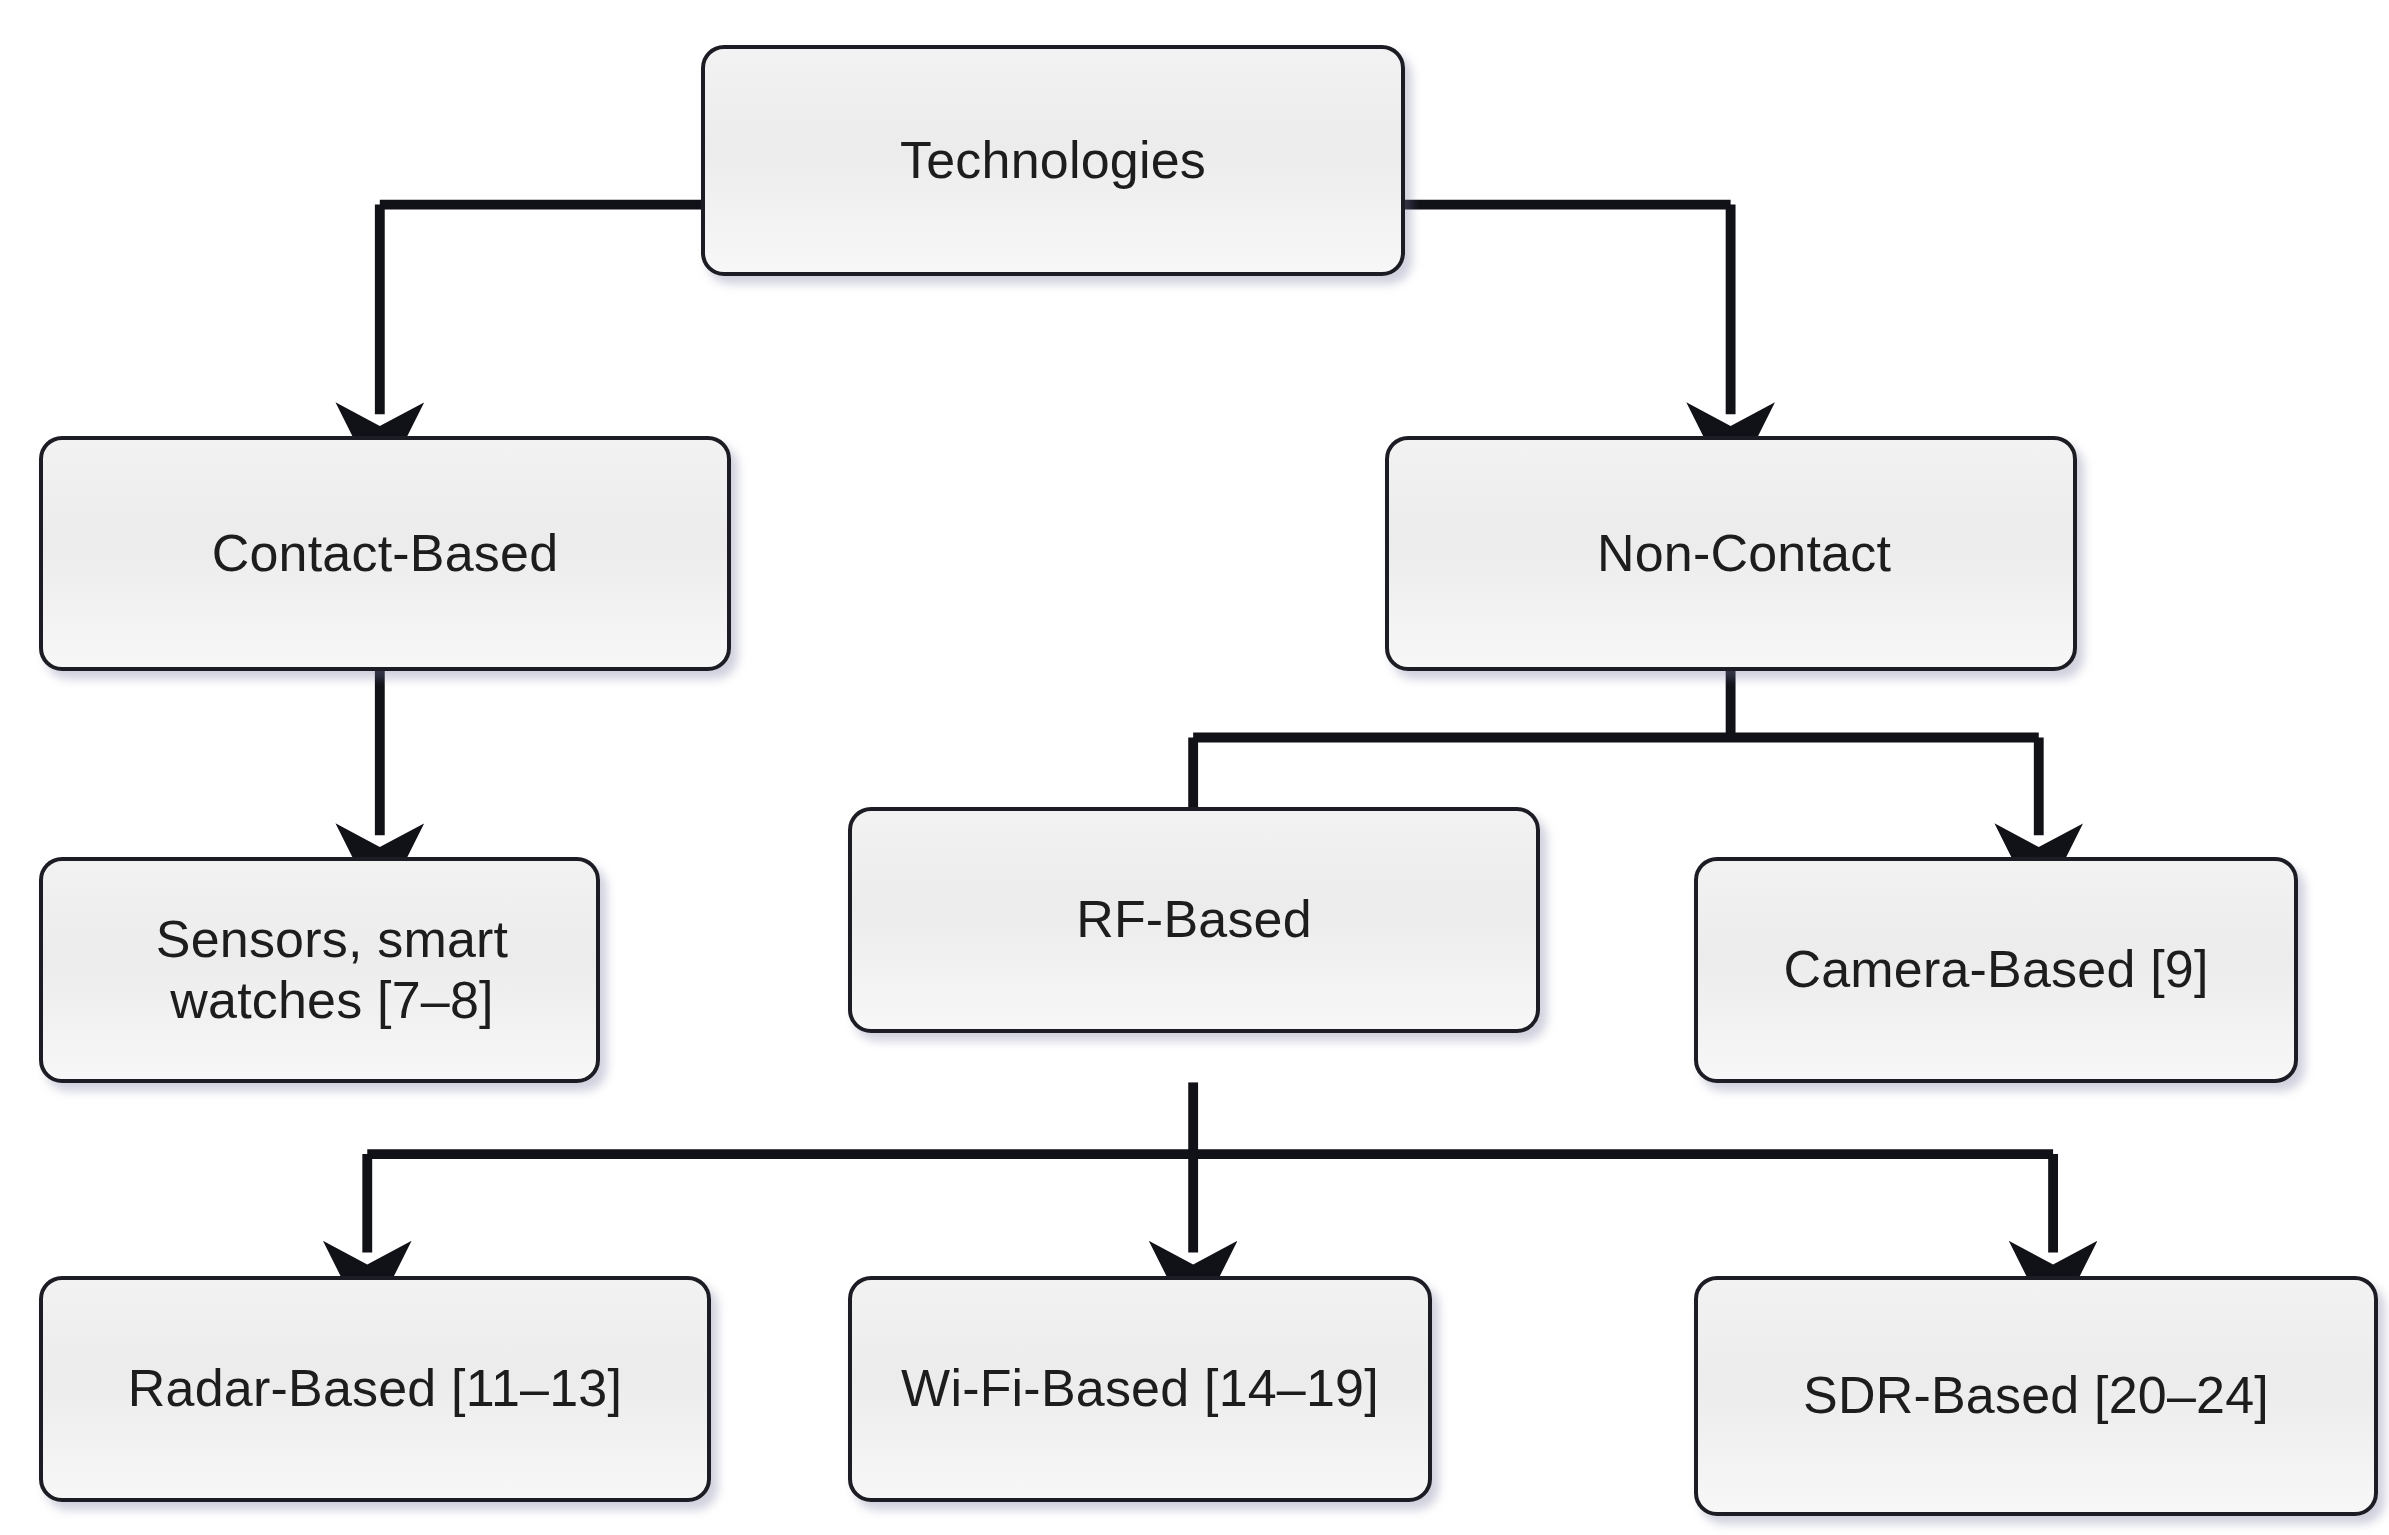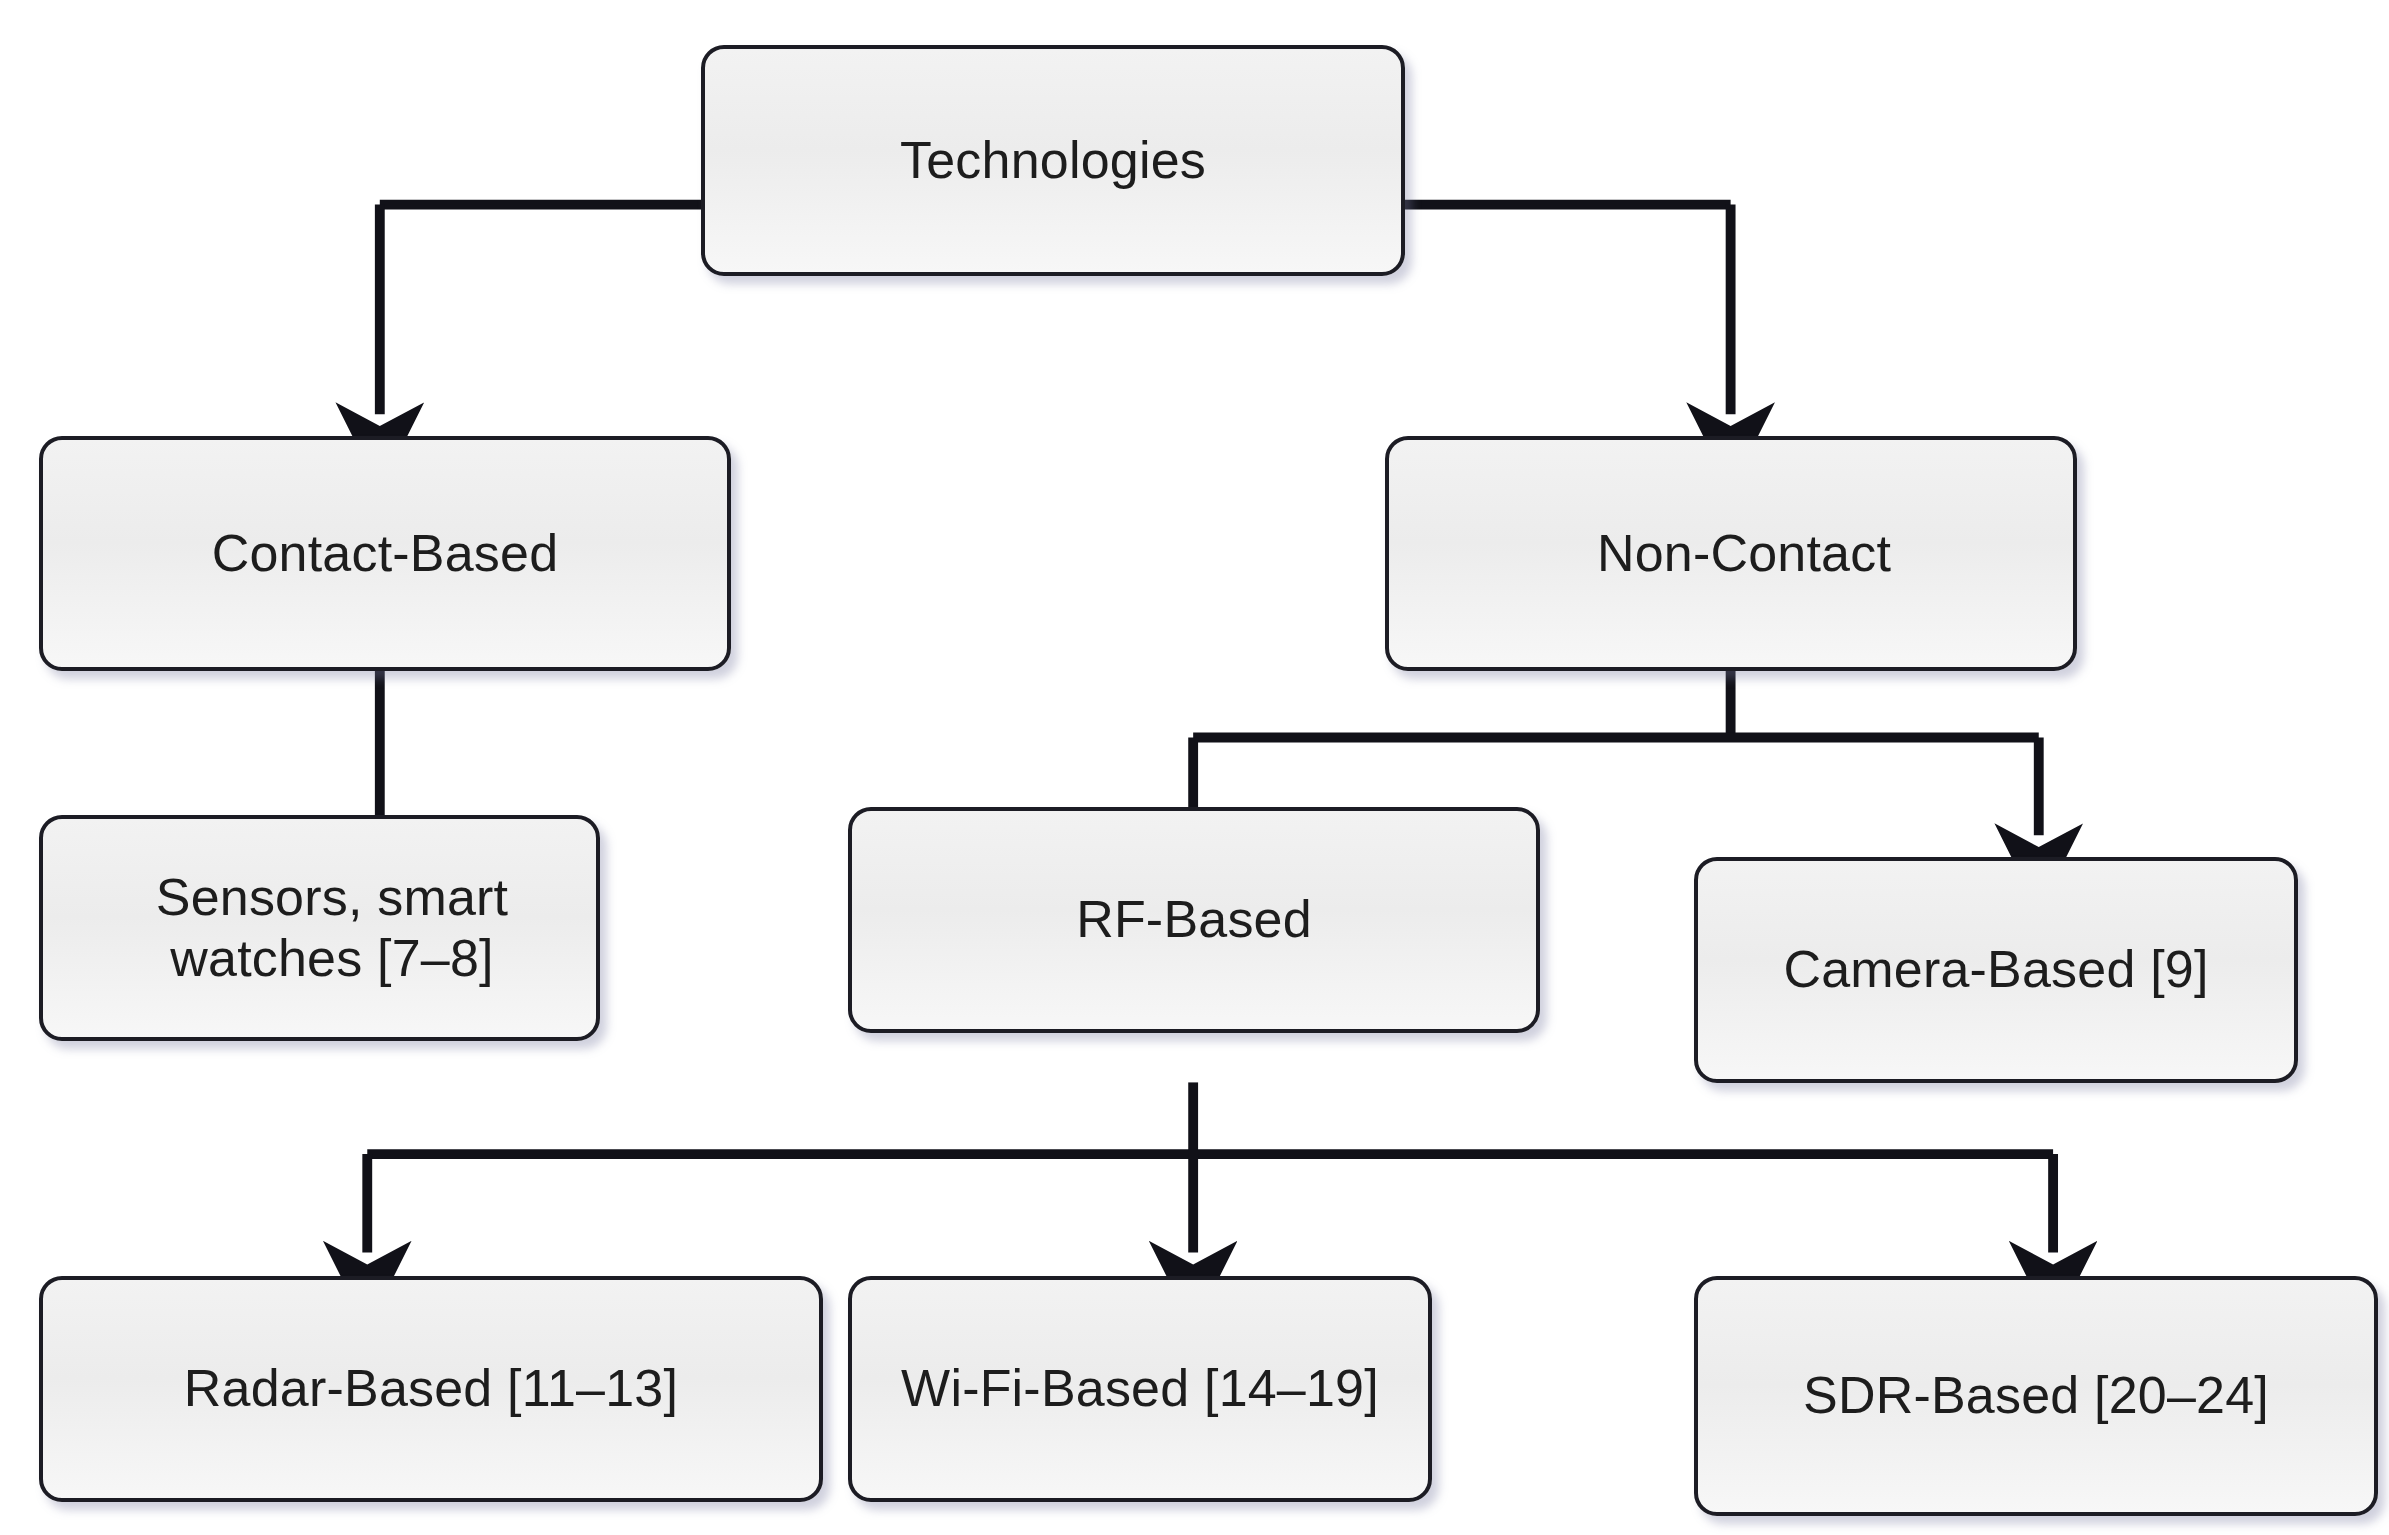--- a/index.html
+++ b/index.html
@@ -87,34 +87,34 @@
   </div>
 
   <div class="node" style="left:39px; top:436px; width:692px; height:235px;">
     <span class="node-label">Contact-Based</span>
   </div>
 
   <div class="node" style="left:1385px; top:436px; width:692px; height:235px;padding-left:26px;">
     <span class="node-label">Non-Contact</span>
   </div>
 
-  <div class="node" style="left:39px; top:815px; width:561px; height:226px;padding-left:25px;">
+  <div class="node" style="left:39px; top:857px; width:561px; height:226px;padding-left:25px;">
     <span class="node-label">Sensors, smart
 watches [7–8]</span>
   </div>
 
   <div class="node" style="left:848px; top:807px; width:692px; height:226px;">
     <span class="node-label">RF-Based</span>
   </div>
 
   <div class="node" style="left:1694px; top:857px; width:604px; height:226px;">
     <span class="node-label">Camera-Based [9]</span>
   </div>
 
-  <div class="node" style="left:39px; top:1276px; width:784px; height:226px;">
+  <div class="node" style="left:39px; top:1276px; width:672px; height:226px;">
     <span class="node-label">Radar-Based [11–13]</span>
   </div>
 
   <div class="node" style="left:848px; top:1276px; width:584px; height:226px;">
     <span class="node-label">Wi-Fi-Based [14–19]</span>
   </div>
 
   <div class="node" style="left:1694px; top:1276px; width:684px; height:240px;">
     <span class="node-label">SDR-Based [20–24]</span>
   </div>

